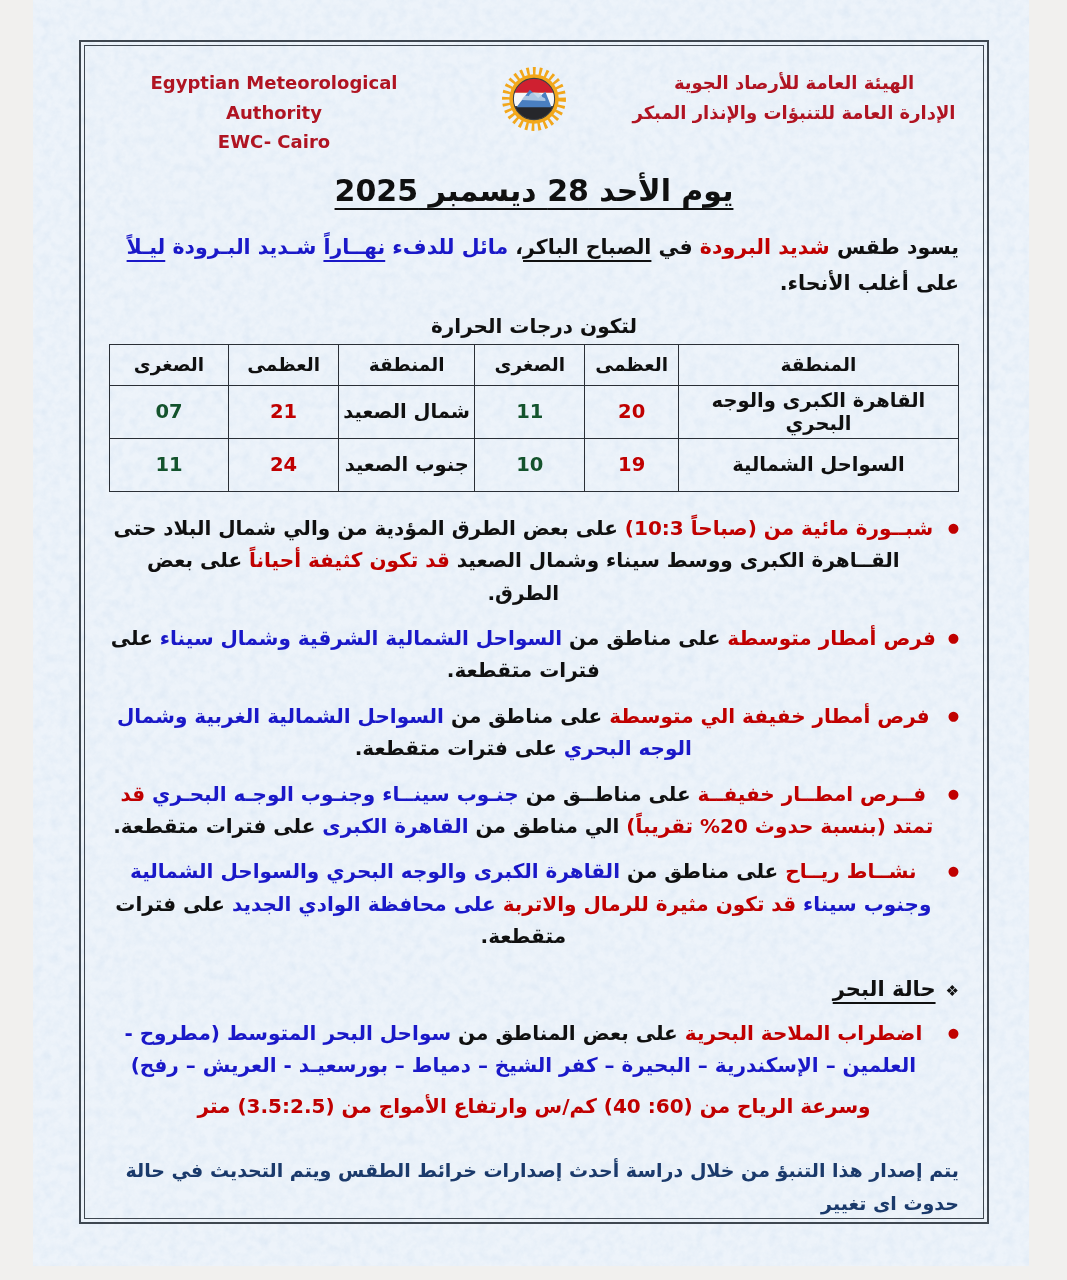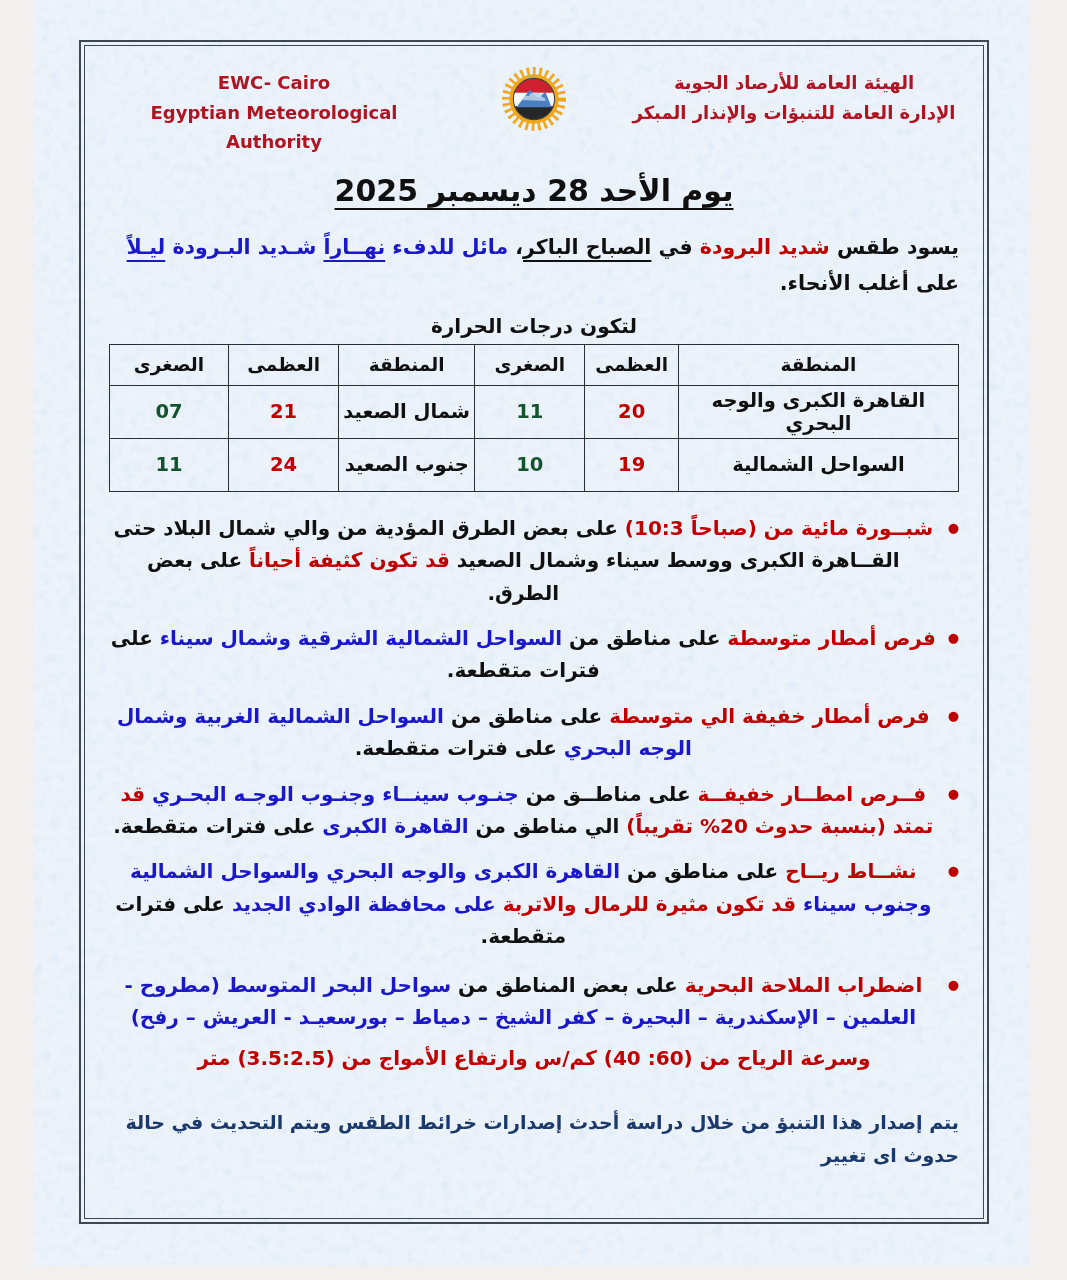--- a/index.html
+++ b/index.html
@@ -58,22 +58,22 @@
         <feColorMatrix type="matrix" values="0 0 0 0 1  0 0 0 0 1  0 0 0 0 1  0.55 0.55 0.55 0 0"></feColorMatrix>
       </filter>
       <rect width="100%" height="100%" filter="url(#paperNoise)"></rect>
     </svg>
 
     <div class="frame">
       <div class="frame-inner">
 
         <div class="hdr">
           <div class="hdr-en">
+            <div>Egyptian Meteorological Authority</div>
             <div>EWC- Cairo</div>
-            <div>Egyptian Meteorological Authority</div>
           </div>
           <svg class="logo" viewBox="0 0 64 64">
             <circle cx="32" cy="32" r="27" fill="none" stroke="#f2a71b" stroke-width="8" stroke-dasharray="2.6 3.4"></circle>
             <circle cx="32" cy="32" r="24" fill="#f2a71b"></circle>
             <clipPath id="lc">
                 <circle cx="32" cy="32" r="20"></circle>
               </clipPath>
             <g clip-path="url(#lc)">
               <rect x="8" y="12" width="48" height="14" fill="#cf2030"></rect>
               <rect x="8" y="26" width="48" height="13" fill="#f5f7f9"></rect>
@@ -147,20 +147,23 @@
           <div class="bullet">
             <span class="mark">●</span>
             <p><span class="seg-r">فــرص امطــار خفيفــة </span><span class="seg-k">على مناطــق من </span><span class="seg-b">جنـوب سينــاء وجنـوب الوجـه البحـري </span><span class="seg-r">قد تمتد (بنسبة حدوث 20% تقريباً) </span><span class="seg-k">الي مناطق من </span><span class="seg-b">القاهرة الكبرى </span><span class="seg-k">على فترات متقطعة.</span></p>
           </div>
           <div class="bullet">
             <span class="mark">●</span>
             <p><span class="seg-r">نشــاط ريــاح </span><span class="seg-k">على مناطق من </span><span class="seg-b">القاهرة الكبرى والوجه البحري والسواحل الشمالية وجنوب سيناء </span><span class="seg-r">قد تكون مثيرة للرمال والاتربة </span><span class="seg-b">على محافظة الوادي الجديد </span><span class="seg-k">على فترات متقطعة.</span></p>
           </div>
         </div>
 
+        <div class="sea-head">
+          <span class="smark">❖</span><span class="stext">حالة البحر</span>
+        </div>
         <div class="bullet sea-bullet">
           <span class="mark">●</span>
           <p><span class="seg-r">اضطراب الملاحة البحرية </span><span class="seg-k">على بعض المناطق من </span><span class="seg-b">سواحل البحر المتوسط (مطروح - العلمين – الإسكندرية – البحيرة – كفر الشيخ – دمياط – بورسعيـد - العريش – رفح)</span></p>
         </div>
         <div class="wind">وسرعة الرياح من ⁦(40 :60)⁩ كم/س وارتفاع الأمواج من ⁦(3.5:2.5)⁩ متر</div>
 
         <div class="footer">
           <div class="f-navy">يتم إصدار هذا التنبؤ من خلال دراسة أحدث إصدارات خرائط الطقس ويتم التحديث في حالة حدوث اى تغيير</div>
 
         </div>

